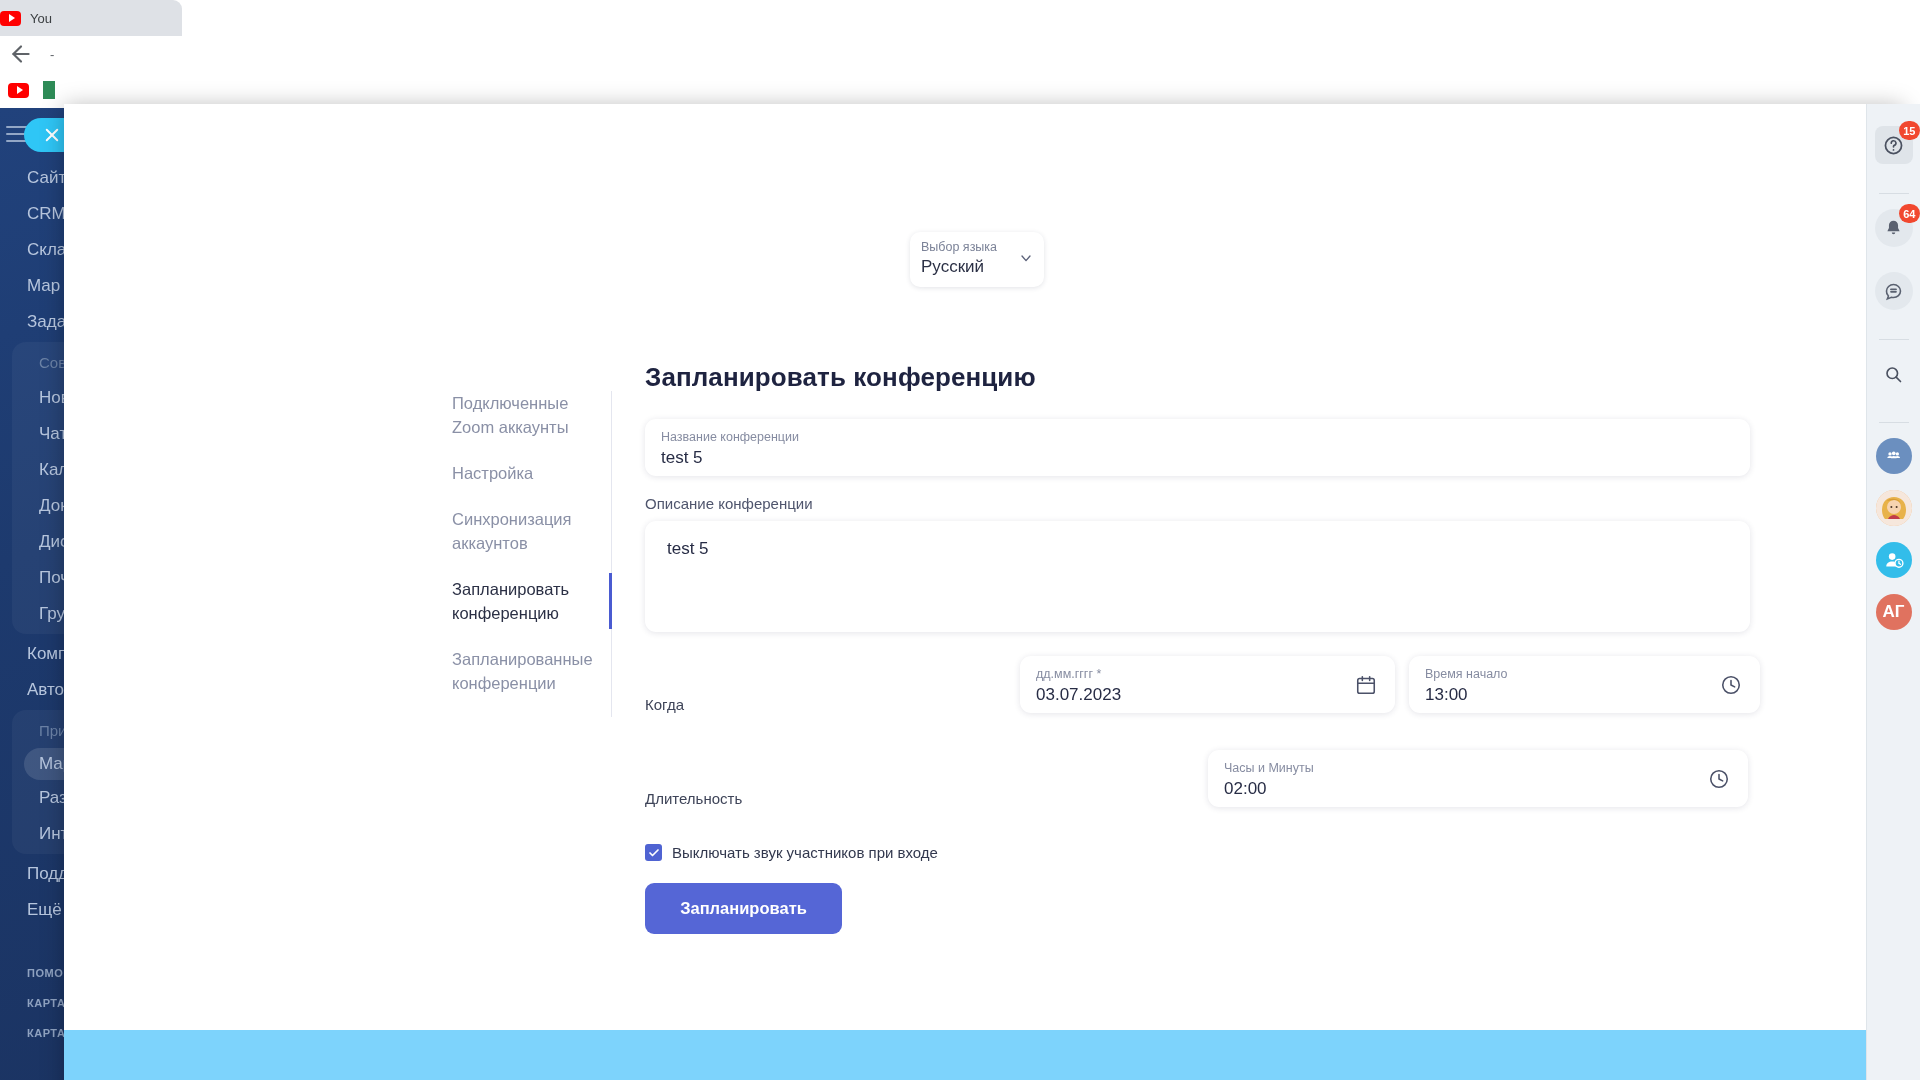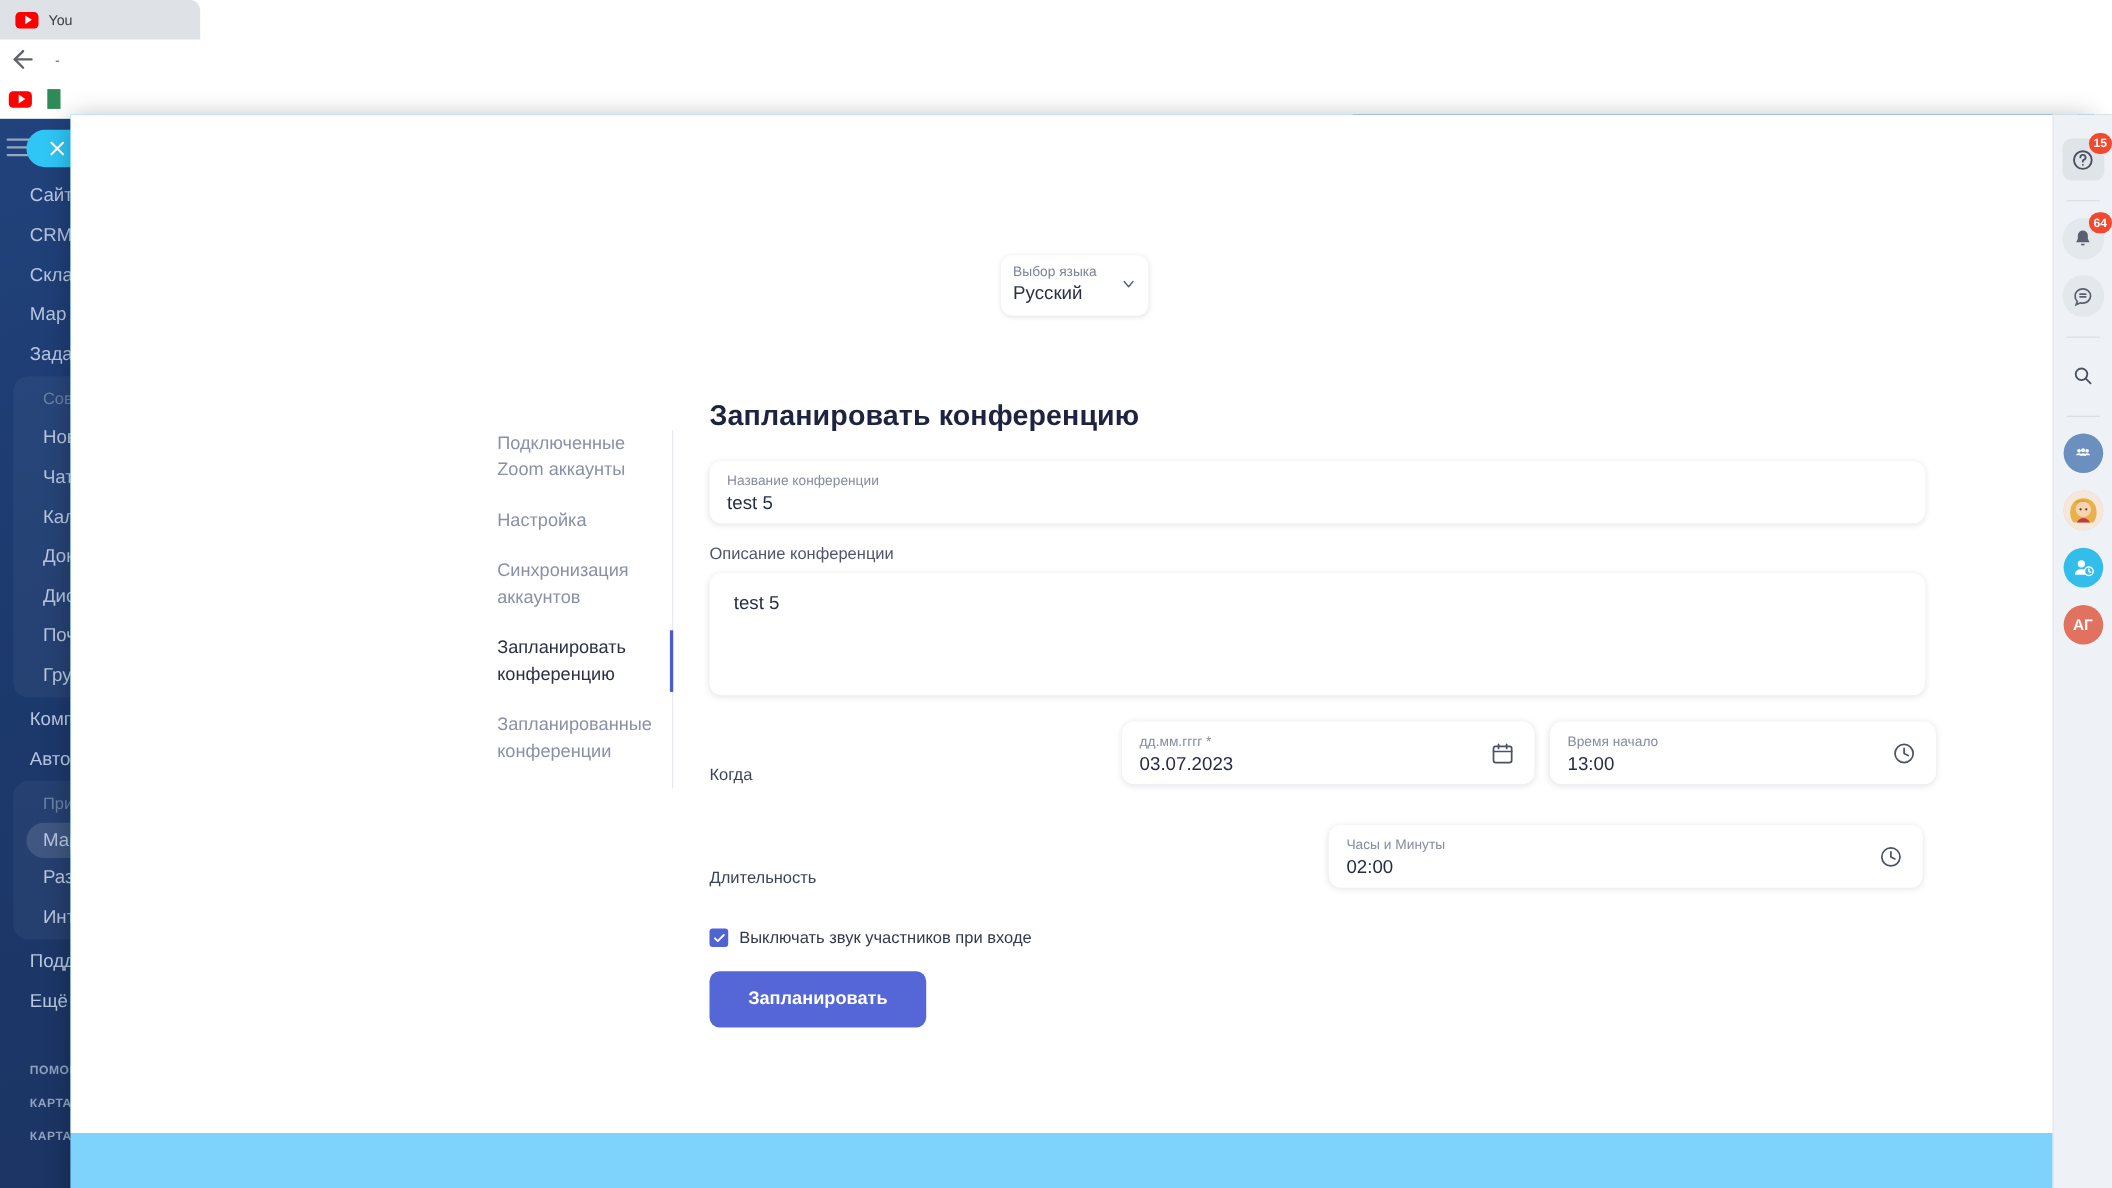--- a/index.html
+++ b/index.html
@@ -16,21 +16,21 @@
     position: absolute; left: 0; top: 0; width: 1920px; height: 108px;
     background: #ffffff;
   }
   .tab-strip {
     position: absolute; left: 0; top: 0; width: 1920px; height: 36px;
     background: #ffffff;
   }
   .browser-tab {
     position: absolute; left: 0; top: 0; width: 182px; height: 36px;
     background: #dee1e6; border-top-right-radius: 9px;
-    display: flex; align-items: center; padding-left: 14px; gap: 9px;
+    display: flex; align-items: center; gap: 9px;
   }
   .yt-icon {
     width: 21px; height: 15px; background: #ff0000; border-radius: 4px;
     display: flex; align-items: center; justify-content: center; flex: none;
   }
   .yt-icon::after {
     content: ""; border-left: 6px solid #ffffff;
     border-top: 4px solid transparent; border-bottom: 4px solid transparent;
     margin-left: 2px;
   }
@@ -208,38 +208,38 @@
     font-family: "Liberation Sans", sans-serif; cursor: pointer;
   }
 
   
   #right-rail {
     position: absolute; right: 0; top: 104px; width: 54px; height: 976px;
     background: #eef2f6; border-left: 1px solid #dfe5ea;
     display: flex; flex-direction: column; align-items: center; padding-top: 22px;
   }
   .rail-btn {
-    position: relative; width: 38px; height: 38px; margin-bottom: 14px;
+    position: relative; width: 38px; height: 38px; margin-bottom: 25px;
     border-radius: 8px; display: flex; align-items: center; justify-content: center;
     cursor: pointer;
   }
   .rail-btn.boxed { background: #dfe4e9; }
   .rail-btn.circ  { background: #e3e8ed; border-radius: 50%; }
   .rail-btn svg { width: 21px; height: 21px; }
   .badge {
     position: absolute; top: -5px; right: -7px; min-width: 19px; height: 19px;
     background: #f1482f; color: #fff; border-radius: 10px; font-size: 11px;
     font-weight: bold; display: flex; align-items: center; justify-content: center;
     padding: 0 4px;
   }
   .rail-div { width: 30px; height: 1px; background: #d7dde3; margin: 4px 0 15px 0; }
   .rail-av {
     width: 36px; height: 36px; border-radius: 50%; margin-bottom: 16px;
     display: flex; align-items: center; justify-content: center;
-    font-size: 14px; font-weight: bold; color: #ffffff; cursor: pointer;
+    font-size: 17px; font-weight: bold; color: #ffffff; cursor: pointer;
   }
   .av-blue { background: #6b8fbf; }
   .av-girl { background: #f3c9a2; overflow: hidden; position: relative; }
   .av-cyan { background: #32bdea; }
   .av-red  { background: #e0725f; }
 </style>
 </head>
 <body>
 
 <div id="browser-chrome">

